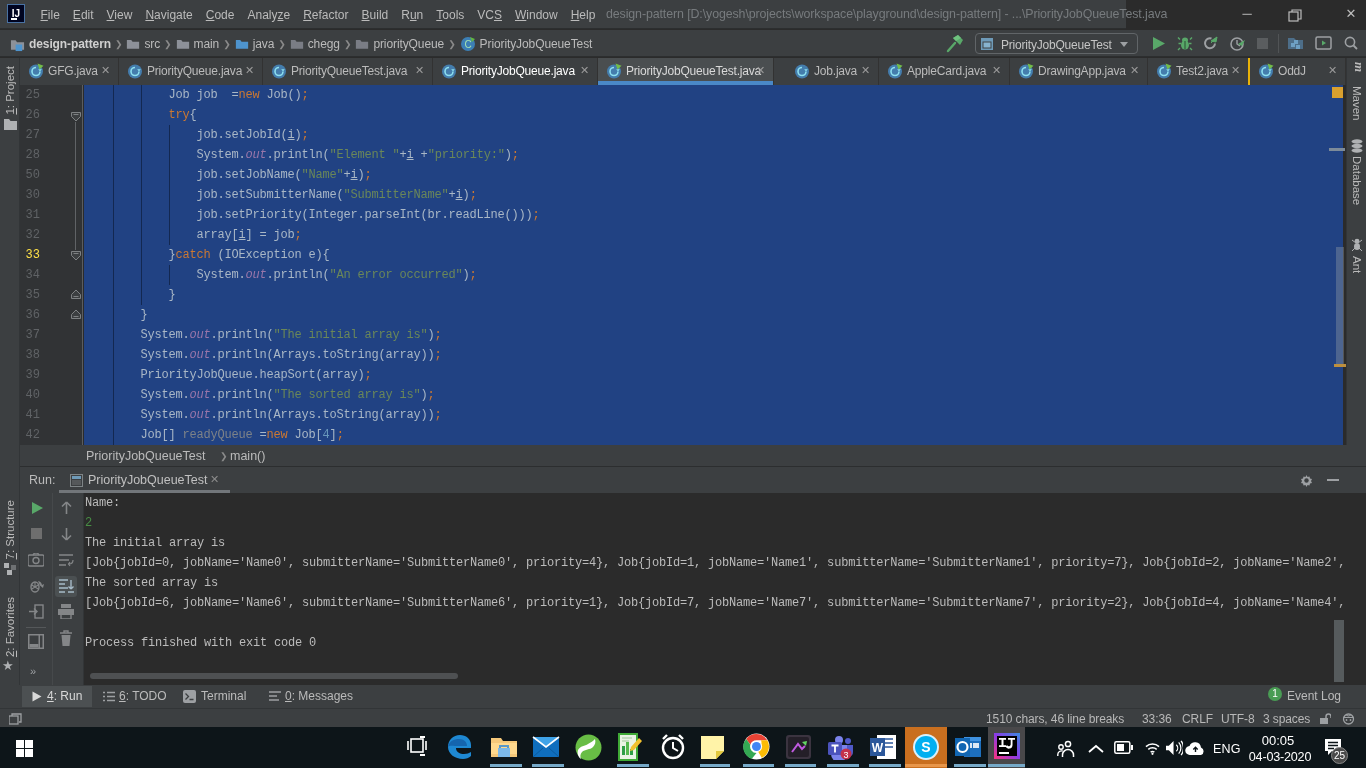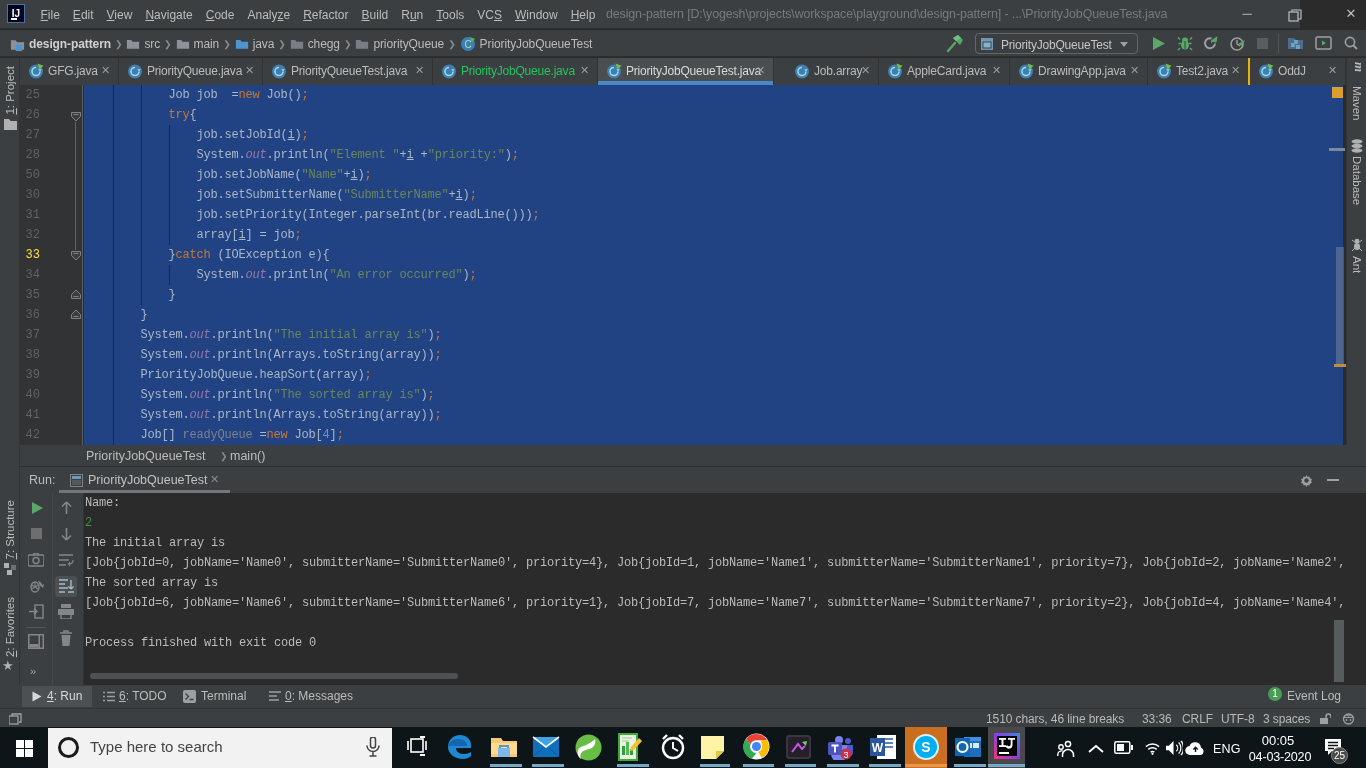--- a/index.html
+++ b/index.html
@@ -1,18 +1,18 @@
 <!DOCTYPE html>
 <html><head><meta charset="utf-8"><style>
 *{margin:0;padding:0;box-sizing:border-box}
 html,body{width:1366px;height:768px;overflow:hidden;background:#2b2b2b;font-family:"Liberation Sans",sans-serif}
 .abs{position:absolute}
 #root{position:relative;width:1366px;height:768px}
 
-#titlebar{left:0;top:0;width:1300px;height:29px;background:#3c3f41;border-bottom:1px solid #2c2e2f}
+#titlebar{left:0;top:0;width:1126px;height:29px;background:#3c3f41;border-bottom:1px solid #2c2e2f}
 .menu{position:absolute;top:0;left:34px;height:29px;display:flex;align-items:center;color:#bbbbbb;font-size:12px}
 .menu span{padding:0 6.5px}
 .menu u{text-decoration:underline}
 #ijlogo{left:7px;top:4px;width:18px;height:19px;background:#000420;border:1px solid #4972a3;color:#fff;font-size:10px;font-weight:bold;text-align:center;line-height:17px;letter-spacing:0px}
 #wintitle{left:606px;top:7px;width:575px;color:#777b7e;font-size:12.4px;letter-spacing:-0.1px;white-space:nowrap}
 .winbtn{top:0;width:46px;height:29px;color:#bdbdbd;font-size:13px;text-align:center;line-height:28px}
 
 #navbar{left:0;top:30px;width:1366px;height:27px;background:#3c3f41;border-bottom:1px solid #2c2e2f;color:#bbbbbb;font-size:12px;letter-spacing:-0.1px}
 .crumb{position:absolute;top:6px;height:16px;display:flex;align-items:center;white-space:nowrap}
 .chev{color:#8a8a8a;font-size:9px;padding:0 4px}
@@ -195,40 +195,40 @@
         </svg>
         <span style="position:absolute;left:28px;top:6px;white-space:nowrap;color:#bbbbbb">PriorityQueueTest.java</span>
         <span style="position:absolute;right:8px;top:6px;color:#9b9b9b;font-size:11px">✕</span>
       </div>
       <div class="abs" style="left:413px;top:0;width:165px;height:27px;border-right:1px solid #323232">
         <svg width="16" height="16" viewBox="0 0 16 16" style="position:absolute;left:8px;top:5px">
           <circle cx="8" cy="8.5" r="7" fill="#447dad"></circle>
           <path d="M8 4.5a4 4 0 1 0 4 4" stroke="#8ee0f0" stroke-width="1.6" fill="none"></path>
           <path d="M12 8.5l-1.8-2.2h3.6z" fill="#8ee0f0"></path>
         </svg>
-        <span style="position:absolute;left:28px;top:6px;white-space:nowrap;color:#22c55e">PriorityJobQueue.java</span>
+        <span style="position:absolute;left:28px;top:6px;white-space:nowrap;color:#ffffff">PriorityJobQueue.java</span>
         <span style="position:absolute;right:8px;top:6px;color:#9b9b9b;font-size:11px">✕</span>
       </div>
       <div class="abs" style="left:578px;top:0;width:176px;height:27px;background:#4a4e50;box-shadow:inset 0 -4px 0 #4a88c7;border-right:1px solid #323232">
         <svg width="16" height="16" viewBox="0 0 16 16" style="position:absolute;left:8px;top:5px">
           <circle cx="8" cy="8.5" r="7" fill="#447dad"></circle>
           <path d="M8 4.5a4 4 0 1 0 4 4" stroke="#8ee0f0" stroke-width="1.6" fill="none"></path>
           <path d="M12 8.5l-1.8-2.2h3.6z" fill="#8ee0f0"></path>
           <path d="M9.5 0.5l6 2.2-4 3.8z" fill="#73bd4a"></path>
         </svg>
         <span style="position:absolute;left:28px;top:6px;white-space:nowrap;color:#d9d9d9">PriorityJobQueueTest.java</span>
         <span style="position:absolute;right:8px;top:6px;color:#9b9b9b;font-size:11px">✕</span>
       </div>
       <div class="abs" style="left:766px;top:0;width:93px;height:27px;border-right:1px solid #323232">
         <svg width="16" height="16" viewBox="0 0 16 16" style="position:absolute;left:8px;top:5px">
           <circle cx="8" cy="8.5" r="7" fill="#447dad"></circle>
           <path d="M8 4.5a4 4 0 1 0 4 4" stroke="#8ee0f0" stroke-width="1.6" fill="none"></path>
           <path d="M12 8.5l-1.8-2.2h3.6z" fill="#8ee0f0"></path>
         </svg>
-        <span style="position:absolute;left:28px;top:6px;white-space:nowrap;color:#bbbbbb">Job.array</span>
+        <span style="position:absolute;left:28px;top:6px;white-space:nowrap;color:#bbbbbb">Job.java</span>
         <span style="position:absolute;right:8px;top:6px;color:#9b9b9b;font-size:11px">✕</span>
       </div>
       <div class="abs" style="left:859px;top:0;width:131px;height:27px;border-right:1px solid #323232">
         <svg width="16" height="16" viewBox="0 0 16 16" style="position:absolute;left:8px;top:5px">
           <circle cx="8" cy="8.5" r="7" fill="#447dad"></circle>
           <path d="M8 4.5a4 4 0 1 0 4 4" stroke="#8ee0f0" stroke-width="1.6" fill="none"></path>
           <path d="M12 8.5l-1.8-2.2h3.6z" fill="#8ee0f0"></path>
           <path d="M9.5 0.5l6 2.2-4 3.8z" fill="#73bd4a"></path>
         </svg>
         <span style="position:absolute;left:28px;top:6px;white-space:nowrap;color:#bbbbbb">AppleCard.java</span>
@@ -474,28 +474,20 @@
       </svg>
 </div>
 
 <div id="taskbar" class="abs"></div>
 <svg class="abs" style="left:16px;top:740px" width="17" height="17" viewBox="0 0 17 17">
       <rect x="0" y="0" width="8" height="8" fill="#fff"></rect>
       <rect x="9" y="0" width="8" height="8" fill="#fff"></rect>
       <rect x="0" y="9" width="8" height="8" fill="#fff"></rect>
       <rect x="9" y="9" width="8" height="8" fill="#fff"></rect>
     </svg>
-<div id="searchbox" class="abs">
-  <div class="abs" style="left:10px;top:9px;width:21px;height:21px;border:3px solid #1b1b1b;border-radius:50%"></div>
-  <span class="abs" style="left:42px;top:10px">Type here to search</span>
-  <svg class="abs" style="left:318px;top:9px" width="14" height="21" viewBox="0 0 14 21">
-        <rect x="4.5" y="0" width="5" height="11" rx="2.5" fill="none" stroke="#444" stroke-width="1.5"></rect>
-        <path d="M1 8.5a6 6 0 0 0 12 0M7 14.5V19M3.5 19h7" fill="none" stroke="#444" stroke-width="1.5"></path>
-      </svg>
-</div>
 <div id="tbicons">
       <div class="abs" style="left:406px;top:735px;width:22px;height:22px"><svg width="22" height="22" viewBox="0 0 22 22">
           <rect x="5" y="4" width="12" height="13" fill="none" stroke="#fff" stroke-width="1.6"></rect>
           <path d="M2 6v9M20 6v9" stroke="#fff" stroke-width="1.6"></path>
           <rect x="14" y="1" width="5" height="2" fill="#fff"></rect>
           <rect x="14" y="19" width="5" height="2" fill="#fff"></rect>
         </svg></div>
       <div class="abs" style="left:446px;top:733px;width:28px;height:28px"><svg width="28" height="28" viewBox="0 0 28 28">
           <path d="M2 14C2 7 7 2 14 2c6 0 11 4 11 10v3H10c0 4 4 6 8 6 3 0 5-1 7-2v4c-2 2-5 3-8 3C9 26 2 21 2 14z" fill="#1e88d2"></path>
           <path d="M2 14C3 8 8 6 13 6c5 0 8 3 8 7H10c0 0-8-1-8 1z" fill="#1565ae"></path>

